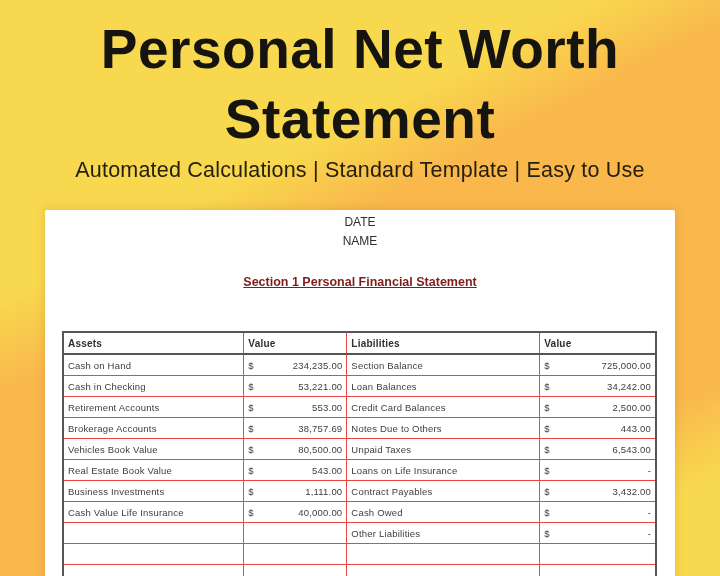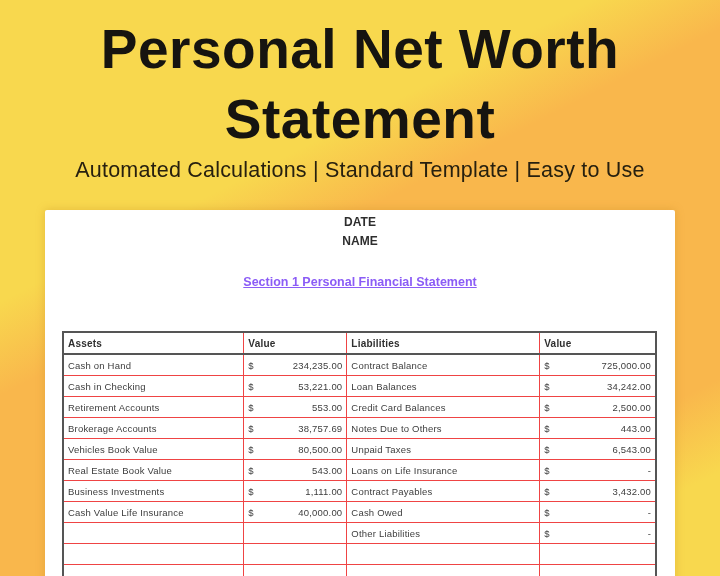--- a/index.html
+++ b/index.html
@@ -15,23 +15,23 @@
   }
   .hero-sub{
     margin-top:4px;font-size:21.5px;font-weight:400;color:#27200f;letter-spacing:.2px;
   }
   .card{
     position:absolute;left:45px;top:210px;width:630px;height:400px;
     background:#ffffff;border-radius:2px;
     box-shadow:0 0 8px rgba(190,130,30,.35);
   }
   .doc-heading{font-size:12px;font-weight:bold;color:#2e2e2e;text-align:center;margin-top:9px;}
-  .doc-sub{font-size:12px;font-weight:bold;color:#2e2e2e;text-align:center;margin-top:5px;}
+  .doc-sub{font-size:12px;font-weight:normal;color:#2e2e2e;text-align:center;margin-top:5px;}
   .section-title{
-    font-size:12.5px;font-weight:bold;color:#8b5cf6;text-align:center;
+    font-size:12.5px;font-weight:bold;color:#7f1d1d;text-align:center;
     text-decoration:underline;margin-top:27px;
   }
   table.nw{
     border-collapse:collapse;table-layout:fixed;
     position:absolute;left:17px;top:121px;width:595px;
     font-size:9.5px;color:#3d3d3d;letter-spacing:.2px;
   }
   table.nw th,table.nw td{
     border:1px solid #ef4444;padding:0 4px;overflow:hidden;white-space:nowrap;
   }
@@ -80,21 +80,21 @@
     </thead>
     <tbody id="nw-body">
     <tr>
       <td>Cash on Hand</td>
       <td>
         <div class="valcell">
           <span>$</span>
           <span class="amt">234,235.00</span>
         </div>
       </td>
-      <td class="liab-cell">Contract Balance</td>
+      <td class="liab-cell">Section Balance</td>
       <td>
         <div class="valcell">
           <span>$</span>
           <span class="amt">725,000.00</span>
         </div>
       </td>
     </tr>
 
     <tr>
       <td>Cash  in Checking</td>

